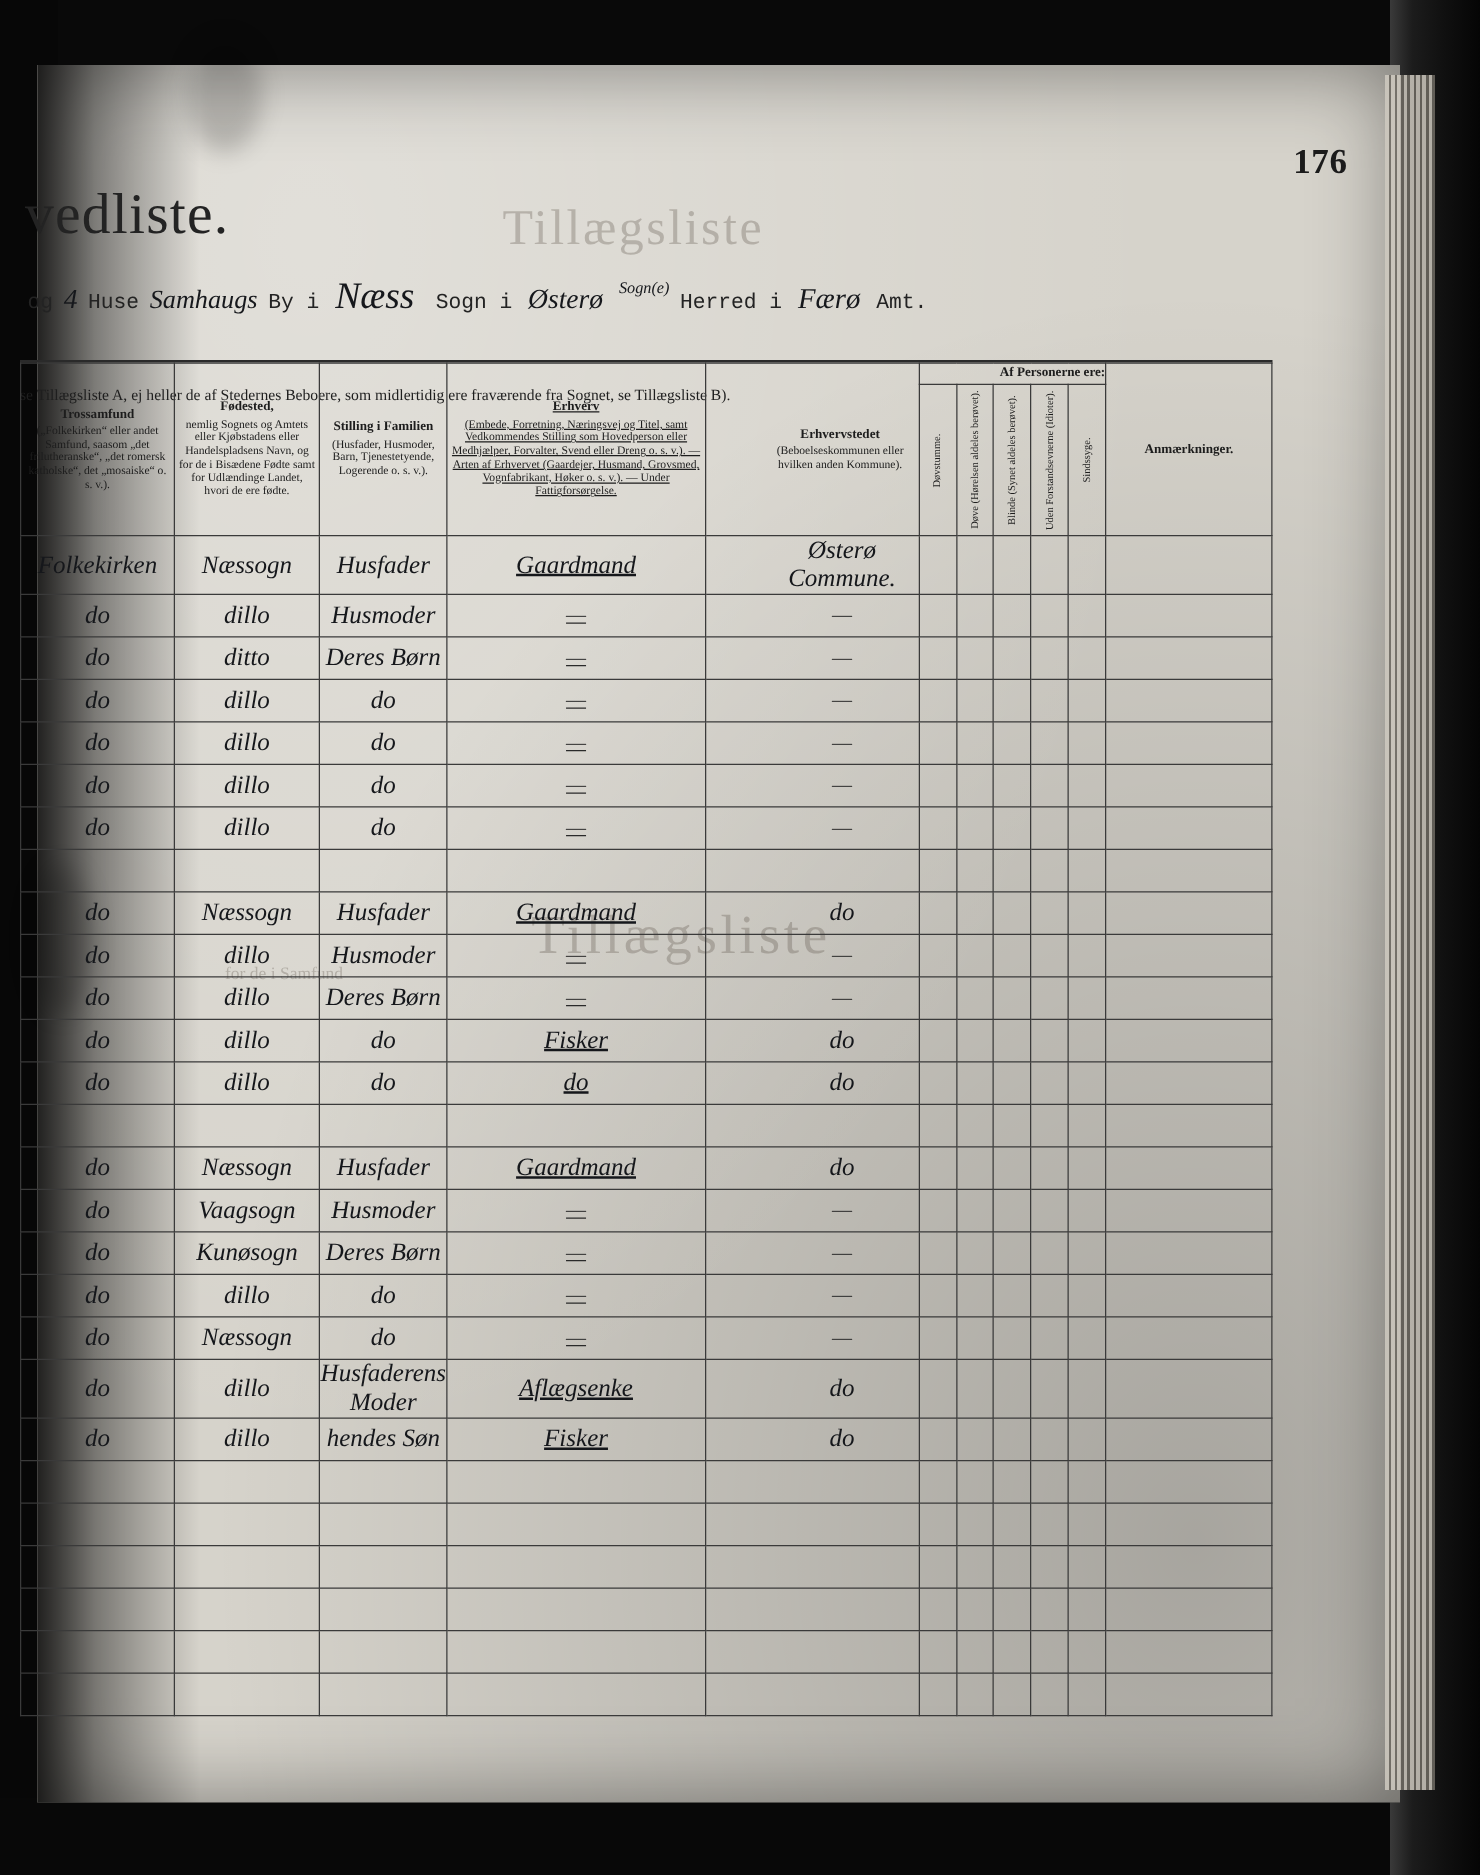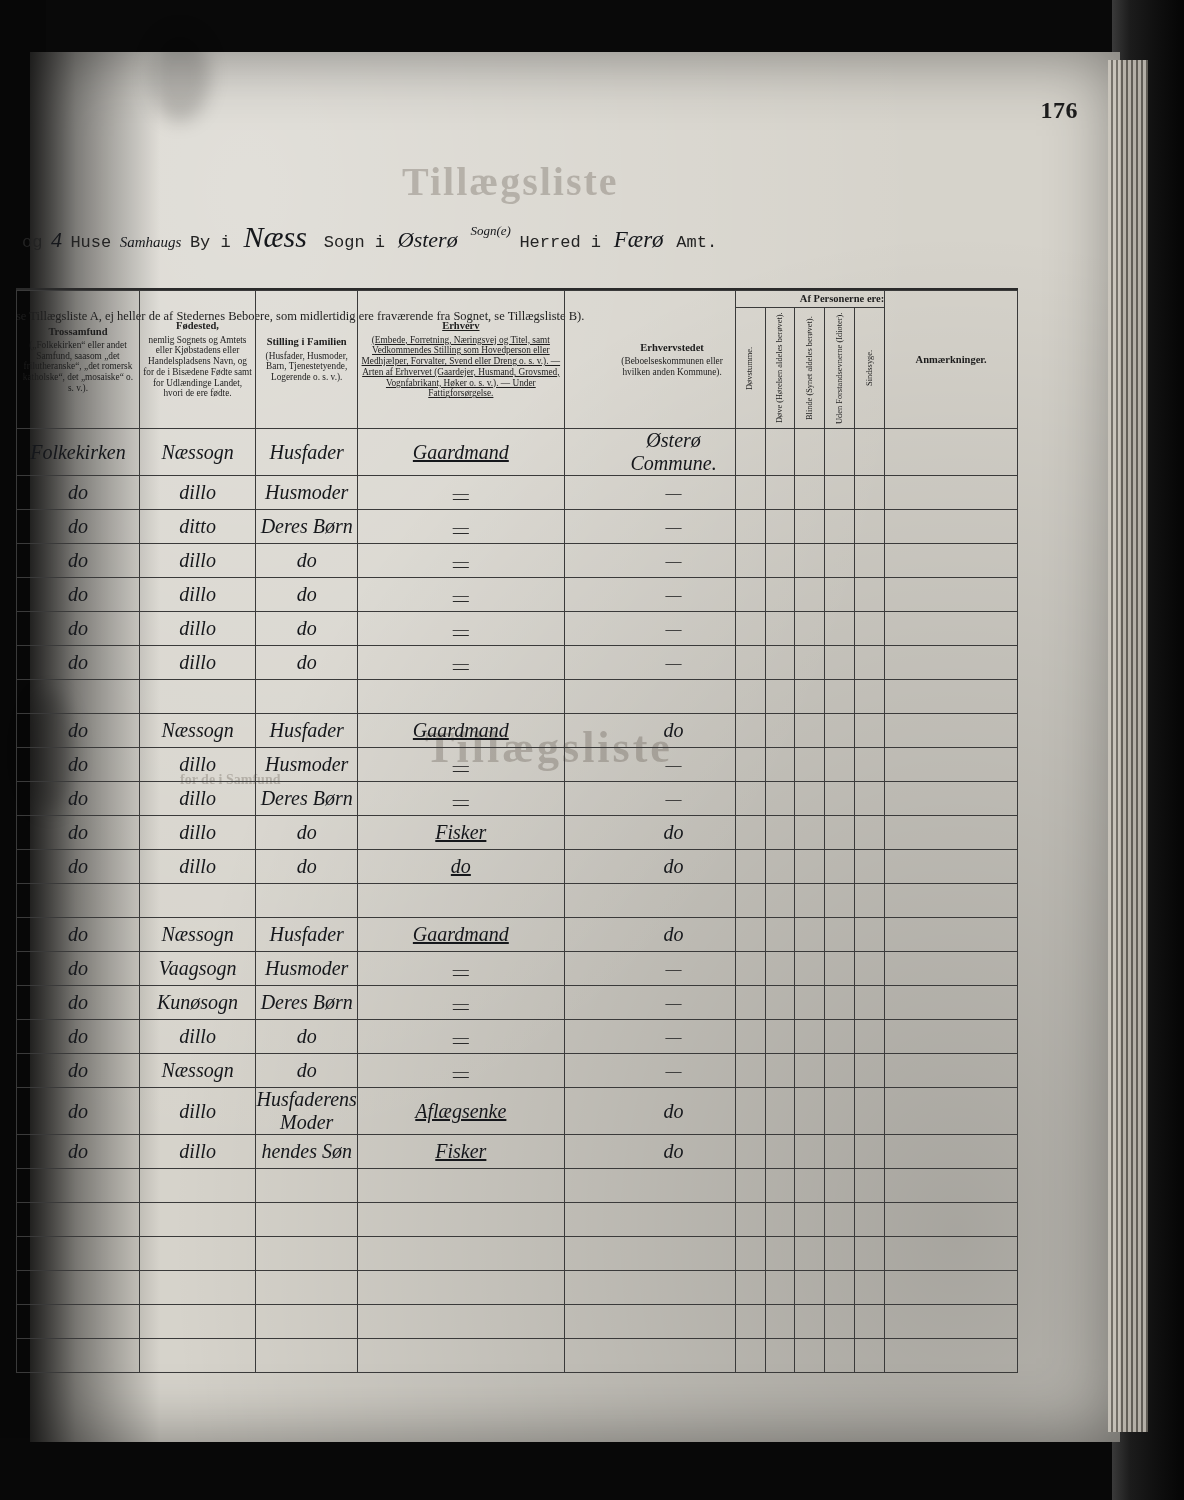--- a/index.html
+++ b/index.html
@@ -25,35 +25,35 @@
   
   #gutter{position:absolute;left:0;top:0;width:130px;height:1390px;
      background:linear-gradient(90deg,rgba(0,0,0,.80),rgba(0,0,0,.42) 35%,rgba(0,0,0,0) 100%);}
   
   #edges{position:absolute;right:-28px;top:8px;width:40px;height:1372px;
      background:repeating-linear-gradient(90deg,#cfcac0 0px,#cfcac0 3px,#6e6a62 3px,#6e6a62 5px);
      opacity:.85;}
   .smudge{position:absolute;border-radius:50%;background:rgba(0,0,0,.18);filter:blur(9px);}
 
   
-  .pg-num{position:absolute;right:42px;top:45px;font-size:24px;font-weight:bold;color:#1b1b1b;
+  .pg-num{position:absolute;right:42px;top:62px;font-size:28px;font-weight:bold;color:#1b1b1b;
      font-family:"Liberation Serif",serif;letter-spacing:.5px;}
 
   .title{position:absolute;left:-10px;top:92px;font-size:46px;color:#232323;letter-spacing:1px;}
 
   .subline{position:absolute;left:-8px;top:168px;width:960px;font-size:17px;color:#232323;}
   .subline span.lbl{font-family:Liberation Mono, monospace;}
   .hand{font-family:"Liberation Serif",serif;font-style:italic;color:#16181c;}
 
   .note{position:absolute;left:-14px;top:210px;width:1010px;font-size:12.5px;color:#1e1e1e;margin-top:47px;}
 
   .rule{position:absolute;left:-14px;top:236px;width:1002px;height:2px;background:#2a2a2a;}
 
   
-  .ghost{position:absolute;color:rgba(90,80,70,.30);font-weight:bold;pointer-events:none;}
+  .ghost{position:absolute;color:rgba(90,80,70,.30);font-weight:normal;pointer-events:none;}
   .ghost.g1{left:372px;top:106px;font-size:40px;letter-spacing:2px;}
   .ghost.g2{left:395px;top:670px;font-size:44px;letter-spacing:3px;}
   .ghost.g3{left:150px;top:720px;font-size:14px;}
 
   
   table{position:absolute;left:-14px;top:238px;border-collapse:collapse;
         width:1002px;color:#1d1d1d;}
   td,th{border:1px solid #3a3a3a;padding:0;vertical-align:middle;}
   thead th{font-size:10.5px;font-weight:bold;line-height:1.18;padding:4px 3px;}
   thead th .small{font-weight:normal;font-size:9.3px;display:block;margin-top:2px;line-height:1.16;}
@@ -87,26 +87,27 @@
     <div id="gutter"></div>
     <div id="edges"></div>
     <div class="smudge" style="left:120px;top:-20px;width:60px;height:90px;"></div>
     <div class="smudge" style="left:-5px;top:640px;width:50px;height:120px;"></div>
 
     <div class="ghost g1">Tillægsliste</div>
     <div class="ghost g2">Tillægsliste</div>
     <div class="ghost g3">for de i Samfund</div>
 
     <div class="pg-num">176</div>
+    <div class="title">vedliste.</div>
 
     <div class="subline">
       <span class="lbl">og</span>
       &nbsp;<span class="hand" style="font-size:22px">4</span>
       &nbsp;<span class="lbl">Huse</span>
-      &nbsp;<span class="hand" style="font-size:15px">Samhaugs</span>
+      &nbsp;<span class="hand" style="font-size:21px">Samhaugs</span>
       &nbsp;<span class="lbl">By i</span>
       &nbsp;&nbsp;<span class="hand" style="font-size:30px">Næss</span>
       &nbsp;&nbsp;&nbsp;<span class="lbl">Sogn i</span>
       &nbsp;&nbsp;<span class="hand" style="font-size:22px">Østerø</span>
       &nbsp;&nbsp;<span class="hand" style="font-size:13px;position:relative;top:-12px">Sogn(e)</span>
       &nbsp;<span class="lbl">Herred i</span>
       &nbsp;&nbsp;<span class="hand" style="font-size:23px">Færø</span>
       &nbsp;&nbsp;<span class="lbl">Amt.</span>
     </div>
 

